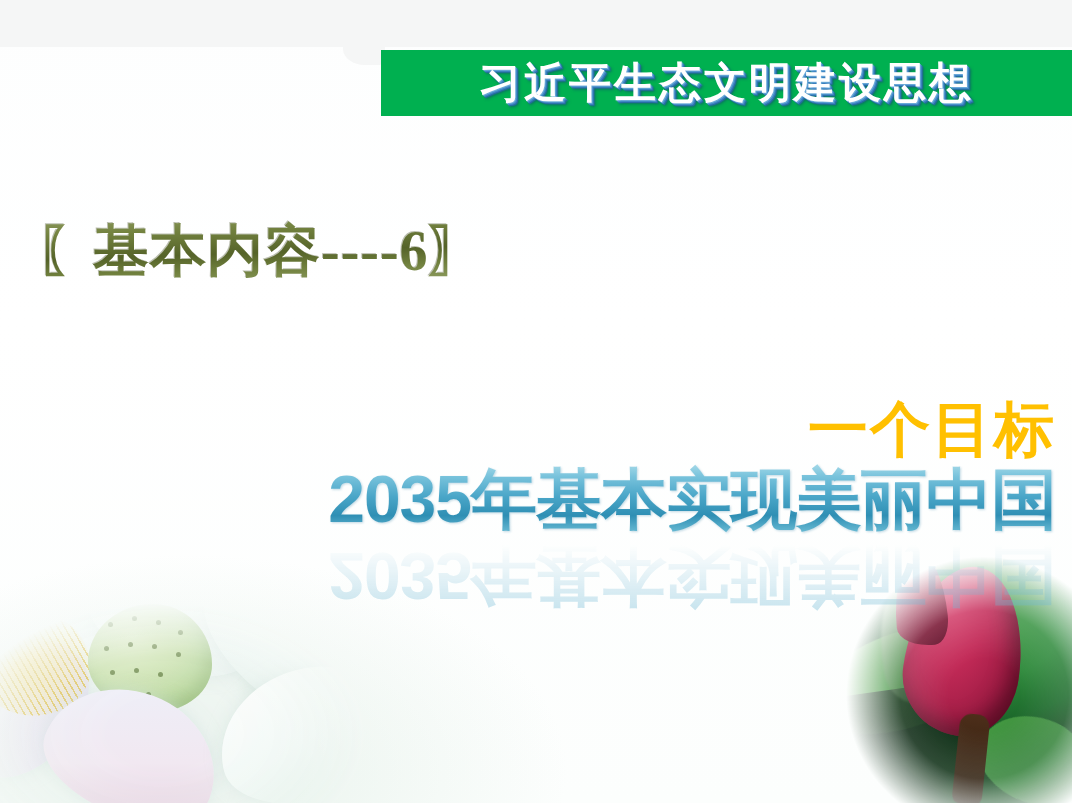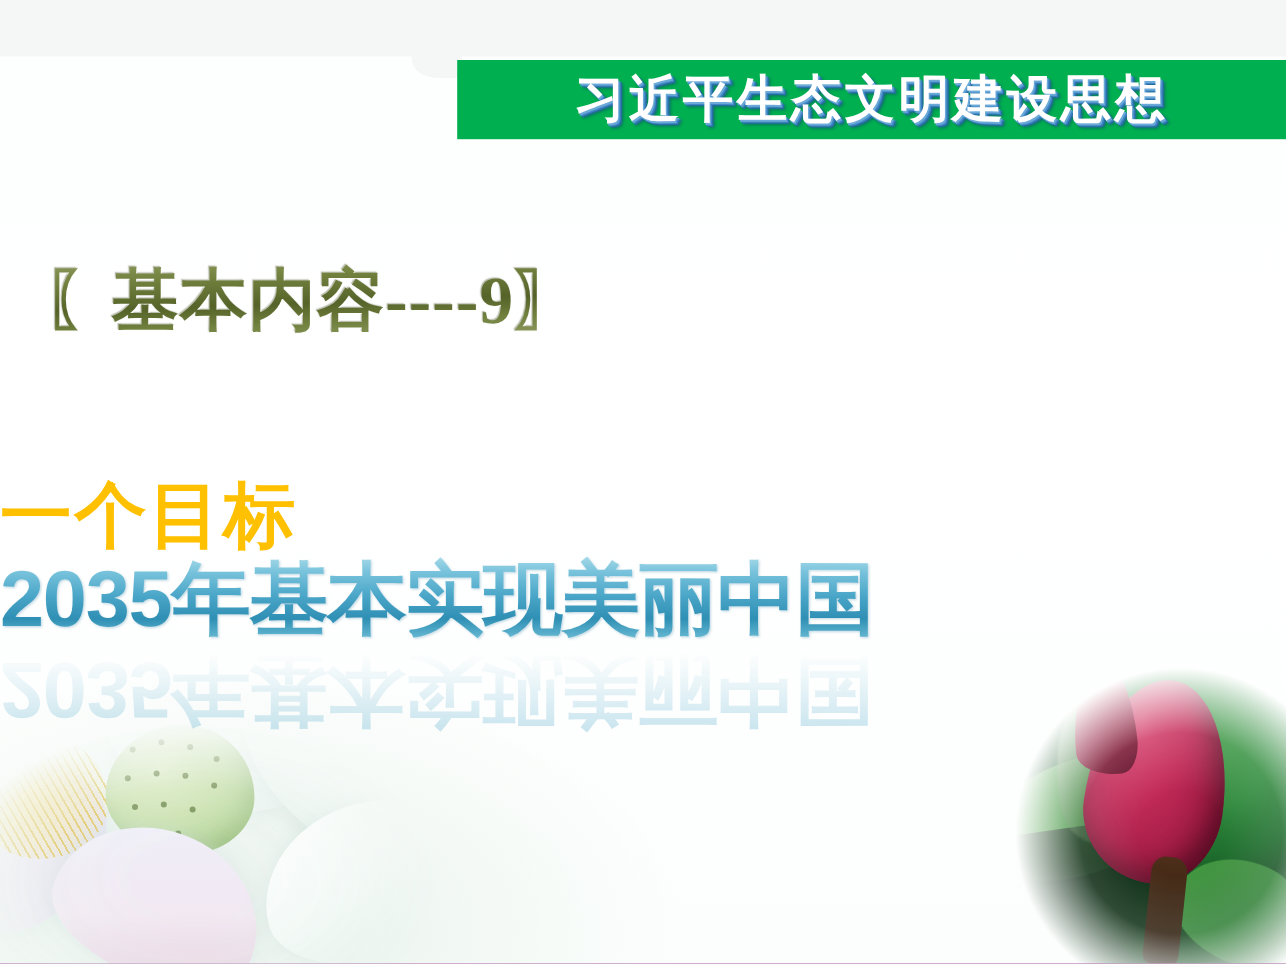--- a/index.html
+++ b/index.html
@@ -9,21 +9,21 @@
   }
   body {
     font-family: "Liberation Sans", sans-serif;
   }
 
   #slide {
     position: relative;
     width: 1072px;
     height: 803px;
     overflow: hidden;
-    background: #701a75;
+    background: #14532d;
   }
 
   
   .bg-top-band {
     position: absolute;
     left: 0; top: 0;
     width: 1072px; height: 47px;
     background: #f5f6f6;
   }
   .bg-top-nub {
@@ -220,21 +220,21 @@
     -webkit-text-fill-color: transparent;
     filter: drop-shadow(1.5px 1.5px 0 rgba(255,255,255,0.85))
             drop-shadow(-0.5px -0.5px 0 rgba(60,70,25,0.35));
   }
 
   
   .headline-block {
     position: absolute;
     left: 0; top: 396px;
     width: 1056px;
-    text-align: left;
+    text-align: right;
   }
   .headline-goal {
     font-family: "Liberation Sans", sans-serif;
     font-weight: 700;
     font-size: 60px;
     letter-spacing: 2px;
     color: #ffc000;
     line-height: 1.12;
     white-space: nowrap;
   }
@@ -316,21 +316,21 @@
     <div class="bud"></div>
     <div class="bud-tip"></div>
     <div class="rose-leaf-b"></div>
     <div class="bud-stem"></div>
   </div>
 
   <div class="banner">
     <div class="banner-title">习近平生态文明建设思想</div>
   </div>
 
-  <div class="section-heading">〖基本内容----9〗</div>
+  <div class="section-heading">〖基本内容----6〗</div>
 
   <div class="headline-block">
     <div class="headline-goal">一个目标</div>
     <div class="headline-vision-wrap">
       <div class="headline-vision">2035年基本实现美丽中国</div>
       <div class="headline-vision-reflection">2035年基本实现美丽中国</div>
     </div>
   </div>
 
 </div>

